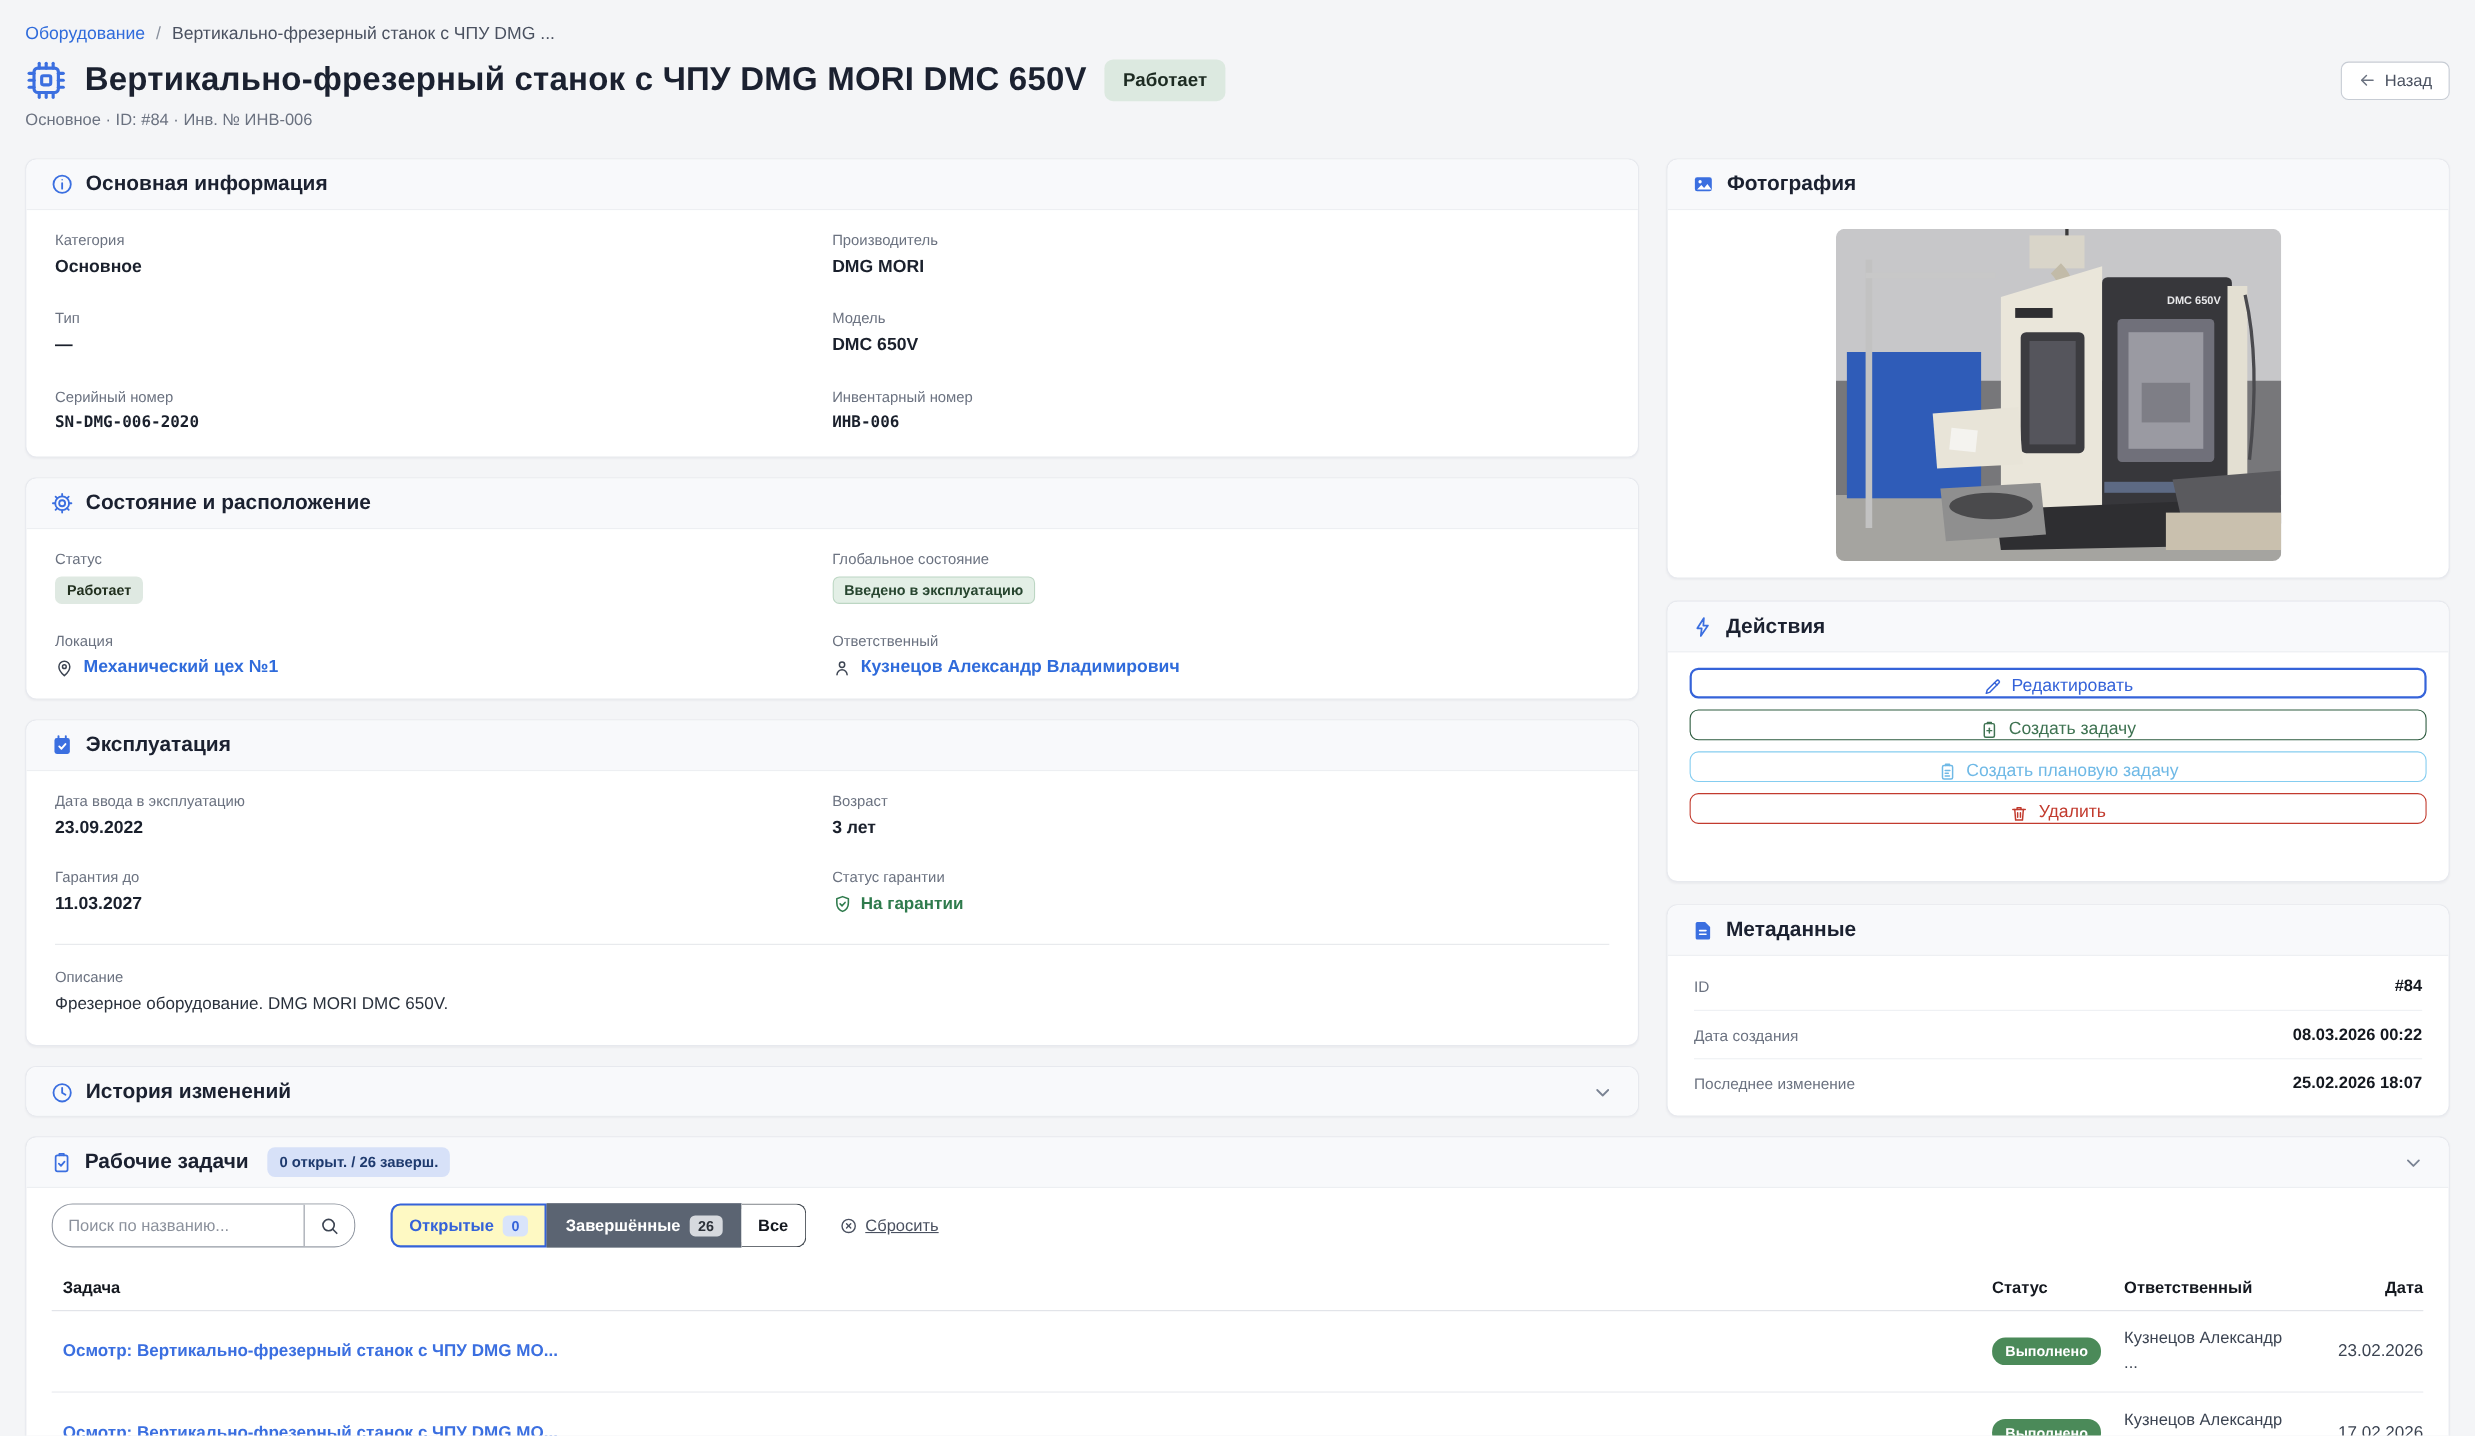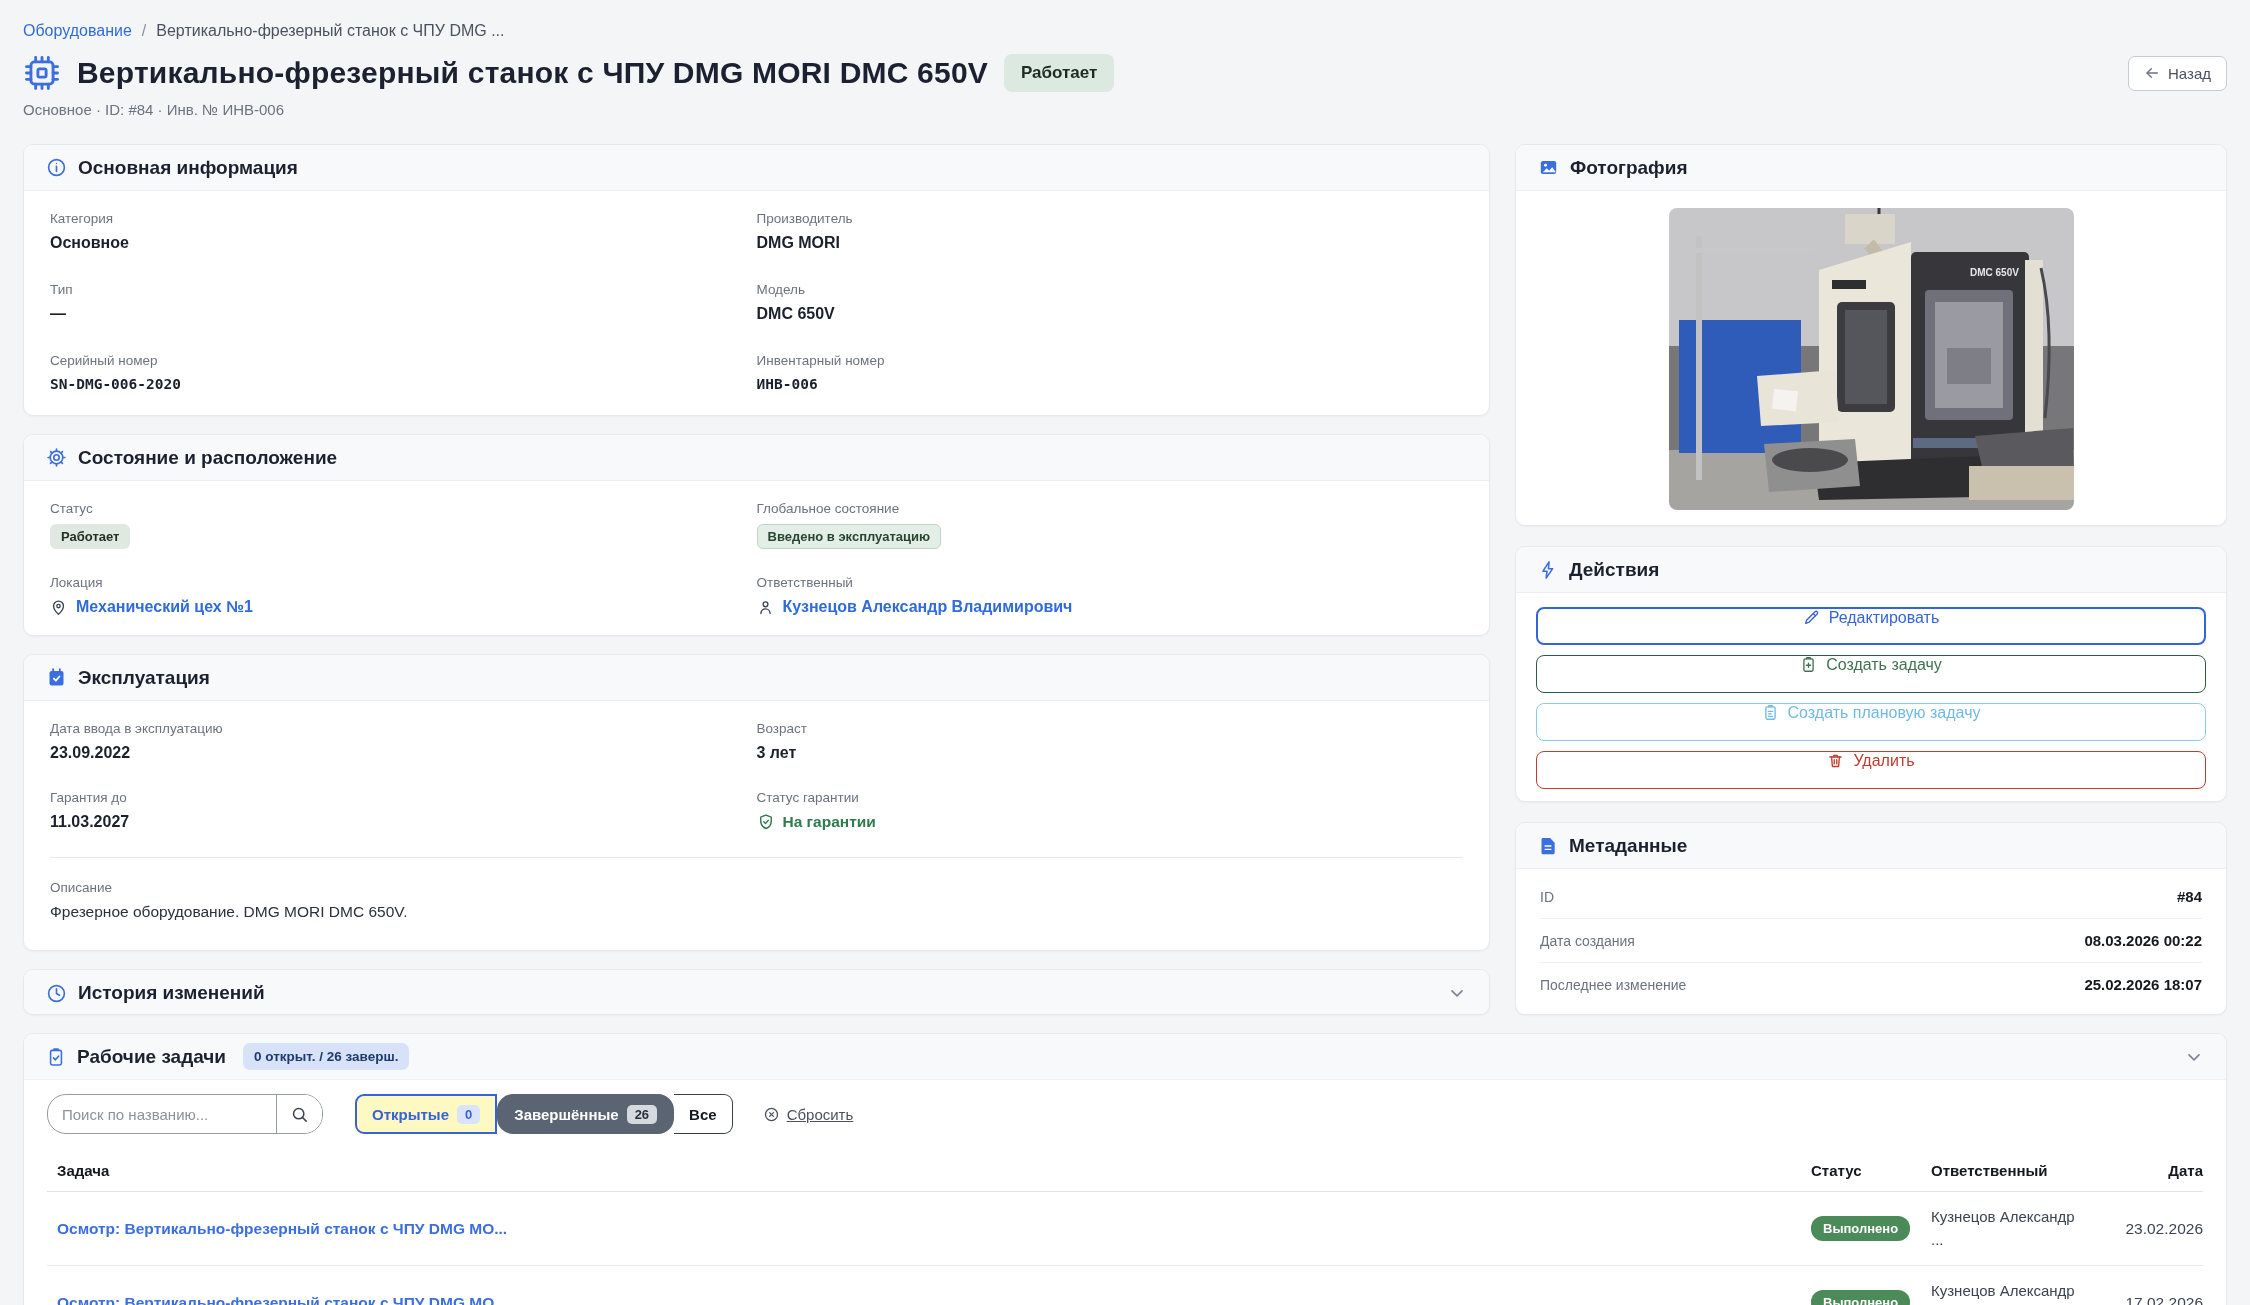--- a/index.html
+++ b/index.html
@@ -73,22 +73,22 @@
   .divider { border: none; border-top: 1px solid #e6e8ec; margin: 22px 0; }
   .desc-val { color: #2a313c; font-size: 15.5px; font-weight: 400; }
 
   
   .photo-body { padding: 17px 0; display: flex; justify-content: center; }
   .photo-frame { width: 405px; height: 302px; border-radius: 8px; overflow: hidden; }
 
   
   .actions-body { padding: 14px 20px; display: flex; flex-direction: column; gap: 10px; }
   .act-btn {
-    height: 38px; width: 100%; background: #fff; border-radius: 8px;
-    display: inline-flex; align-items: flex-start; justify-content: center; gap: 9px;
+    height: 28px; width: 100%; background: #fff; border-radius: 8px;
+    display: inline-flex; align-items: flex-end; justify-content: center; gap: 9px;
     font-size: 16px; font-weight: 500; cursor: pointer; font-family: inherit;
   }
   .act-edit   { border: 2px solid #3563d9; color: #3563d9; }
   .act-task   { border: 1.5px solid #2e5c40; color: #3f7352; }
   .act-plan   { border: 1.5px solid #85cdf0; color: #6fb9e6; }
   .act-delete { border: 1.5px solid #c23b2e; color: #c23b2e; }
 
   
   .meta-body { padding: 6px 24px 10px 24px; }
   .meta-row { display: flex; justify-content: space-between; align-items: center; padding: 13px 0; }
@@ -113,21 +113,21 @@
   .search-input {
     border: none; outline: none; flex: 1; padding: 0 14px; font-size: 15px;
     font-family: inherit; color: #2a313c; background: transparent;
   }
   .search-input::placeholder { color: #8b919c; }
   .search-btn {
     width: 46px; border: none; border-left: 1px solid #949aa4; background: #fff;
     display: flex; align-items: center; justify-content: center; color: #3c4452; cursor: pointer;
   }
   .seg-group { display: inline-flex; margin-left: 32px; height: 40px; }
-  .seg { display: inline-flex; align-items: center; gap: 8px; padding: 0 15px; font-size: 15px; font-weight: 600; cursor: pointer; font-family: inherit; border-radius: 16px; }
+  .seg { display: inline-flex; align-items: center; gap: 8px; padding: 0 15px; font-size: 15px; font-weight: 600; cursor: pointer; font-family: inherit; }
   .seg-open { background: #fef9c3; border: 2px solid #3563d9; border-radius: 9px 0 0 9px; color: #3563d9; }
   .seg-done { background: #5b6472; border: 2px solid #5b6472; color: #fff; }
   .seg-all  { background: #fff; border: 1.5px solid #3a4048; border-left: none; border-radius: 0 9px 9px 0; color: #14181f; }
   .seg-count-open { background: #d9e4fa; color: #3563d9; font-size: 13px; font-weight: 700; padding: 2px 8px; border-radius: 5px; }
   .seg-count-done { background: #d6d9de; color: #2b3038; font-size: 13px; font-weight: 700; padding: 2px 8px; border-radius: 5px; }
   .reset-link { display: inline-flex; align-items: center; gap: 7px; margin-left: 30px; color: #4a5160; font-size: 15px; cursor: pointer; }
   .reset-link .txt { text-decoration: underline; }
 
   .tasks-table { padding: 6px 23px 0 23px; }
   .t-row { display: flex; align-items: center; }

